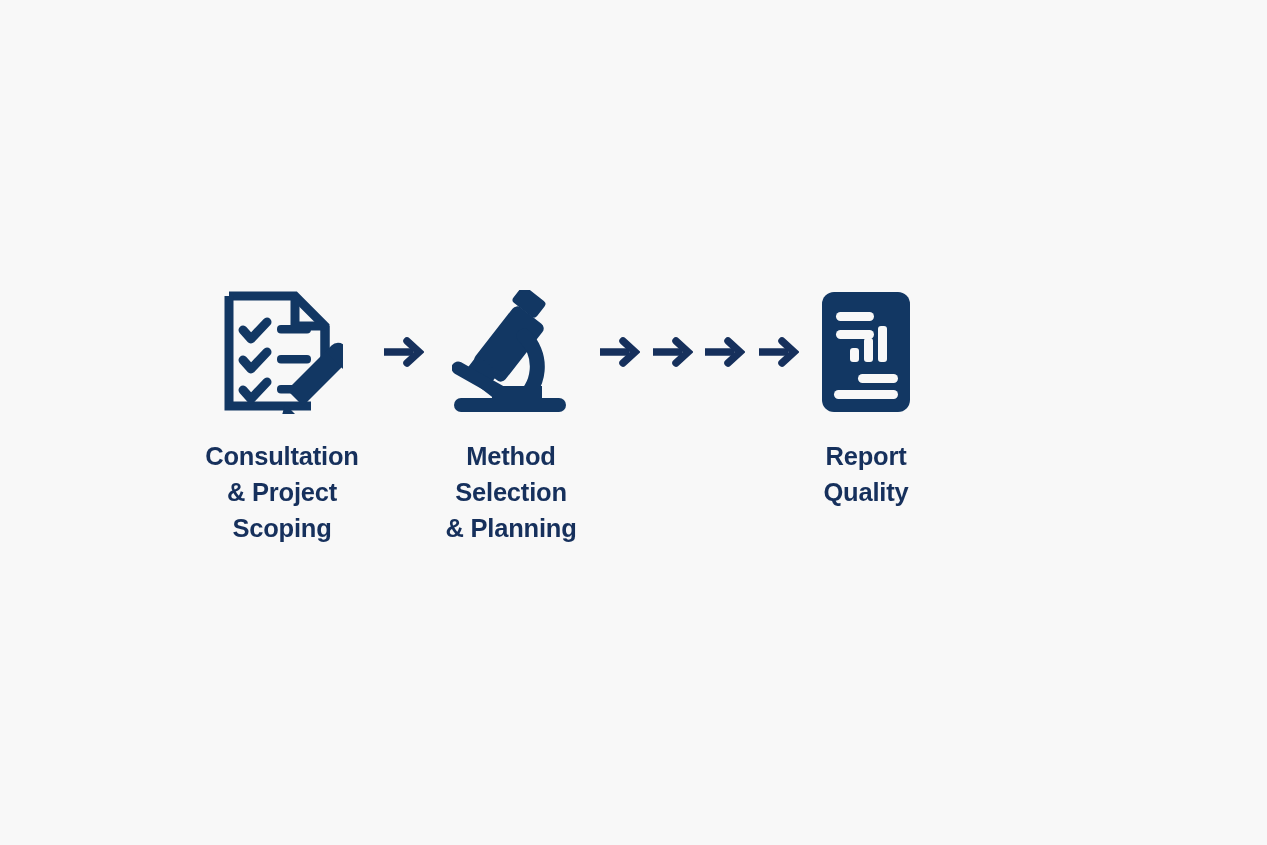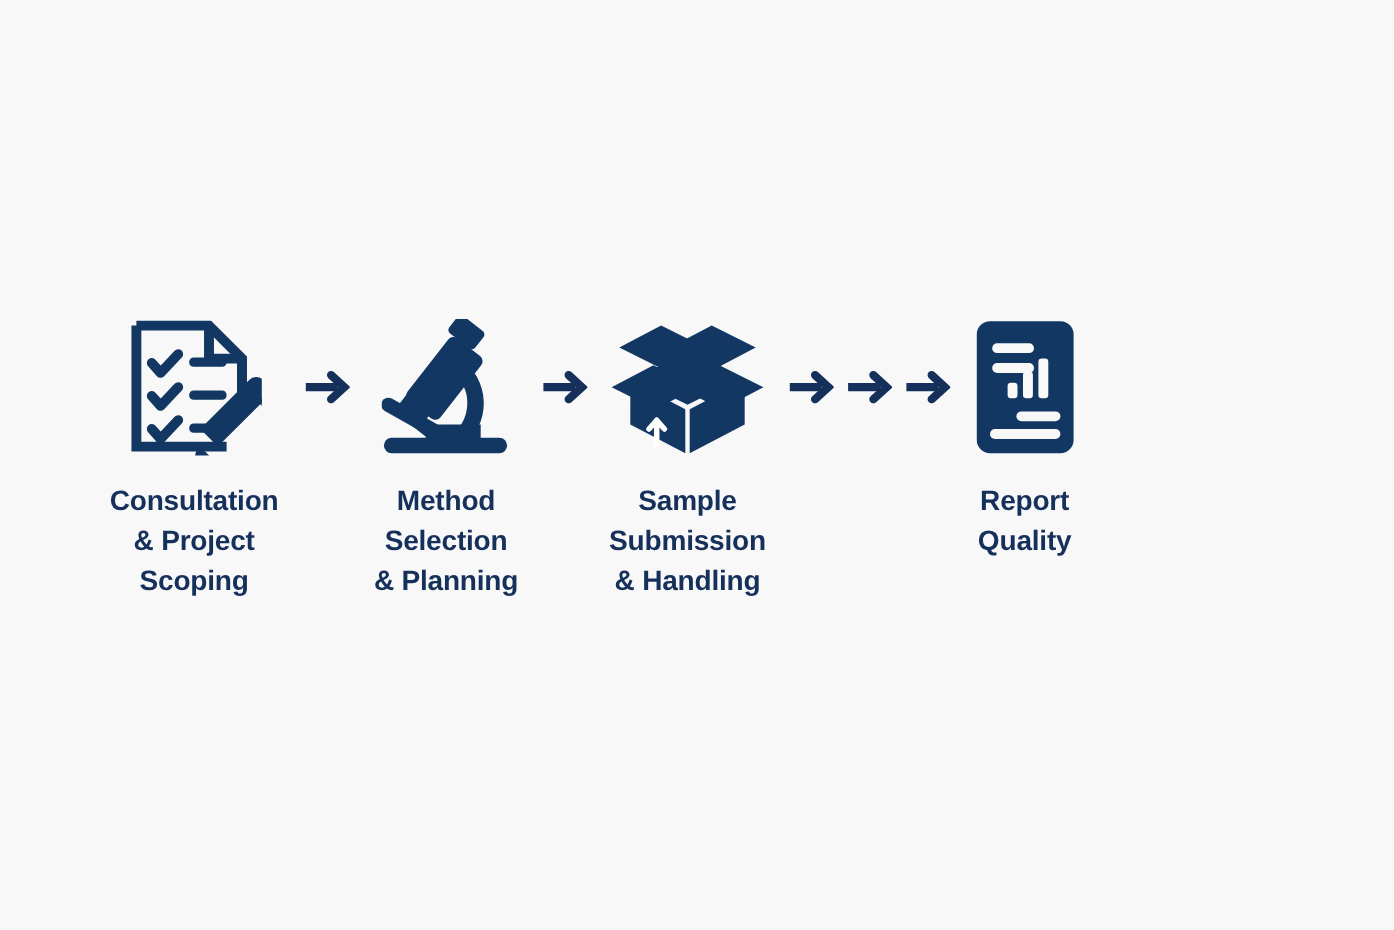--- a/index.html
+++ b/index.html
@@ -25,20 +25,21 @@
   
   .process-strip {
     position: absolute;
     left: 0;
     top: 286px;
     width: 1076px;
     display: flex;
     flex-direction: row;
     align-items: flex-start;
     justify-content: center;
+    padding-left: 20px;
   }
 
   .step {
     display: flex;
     flex-direction: column;
     align-items: center;
   }
 
   .step-icon {
     height: 132px;
@@ -156,45 +157,20 @@
 &amp; Planning</div>
     </div>
 
     <div class="arrow arrow-1">
       <svg width="42" height="30" viewBox="0 0 42 30" fill="none" xmlns="http://www.w3.org/2000/svg">
         <path d="M2 15 H31" stroke="#16305c" stroke-width="7.5" stroke-linecap="butt"></path>
         <path d="M25 4 L37 15 L25 26" stroke="#16305c" stroke-width="7.5" fill="none" stroke-linecap="round" stroke-linejoin="miter"></path>
       </svg>
     </div>
 
-    <div class="step step-2">
-      <div class="step-icon">
-        <svg width="140" height="124" viewBox="0 0 140 124" fill="none" xmlns="http://www.w3.org/2000/svg">
-
-          <path d="M18 56 L68 82 L68 122 L18 96 Z" fill="#123763"></path>
-
-          <path d="M122 56 L72 82 L72 122 L122 96 Z" fill="#123763"></path>
-
-          <path d="M70 30 L118 54 L70 78 L22 54 Z" fill="#123763"></path>
-
-          <path d="M10 30 L48 10 L88 30 L50 50 Z" fill="#123763" transform="translate(-2,-4)"></path>
-
-          <path d="M52 30 L90 10 L130 30 L92 50 Z" fill="#123763" transform="translate(2,-4)"></path>
-
-          <path d="M2 56 L40 36 L80 56 L42 76 Z" fill="#123763" transform="translate(-1,6)"></path>
-
-          <path d="M60 56 L98 36 L138 56 L100 76 Z" fill="#123763" transform="translate(1,6)"></path>
-
-          <path d="M42 114 L42 92 M42 92 L35 100 M42 92 L49 100" stroke="#ffffff" stroke-width="5" fill="none" stroke-linecap="round" stroke-linejoin="round"></path>
-        </svg>
-      </div>
-      <div class="step-label">Sample
-Submission
-&amp; Handling</div>
-    </div>
 
     <div class="arrow arrow-2">
       <svg width="42" height="30" viewBox="0 0 42 30" fill="none" xmlns="http://www.w3.org/2000/svg">
         <path d="M2 15 H31" stroke="#16305c" stroke-width="7.5" stroke-linecap="butt"></path>
         <path d="M25 4 L37 15 L25 26" stroke="#16305c" stroke-width="7.5" fill="none" stroke-linecap="round" stroke-linejoin="miter"></path>
       </svg>
     </div>
 
 
     <div class="arrow arrow-3">

